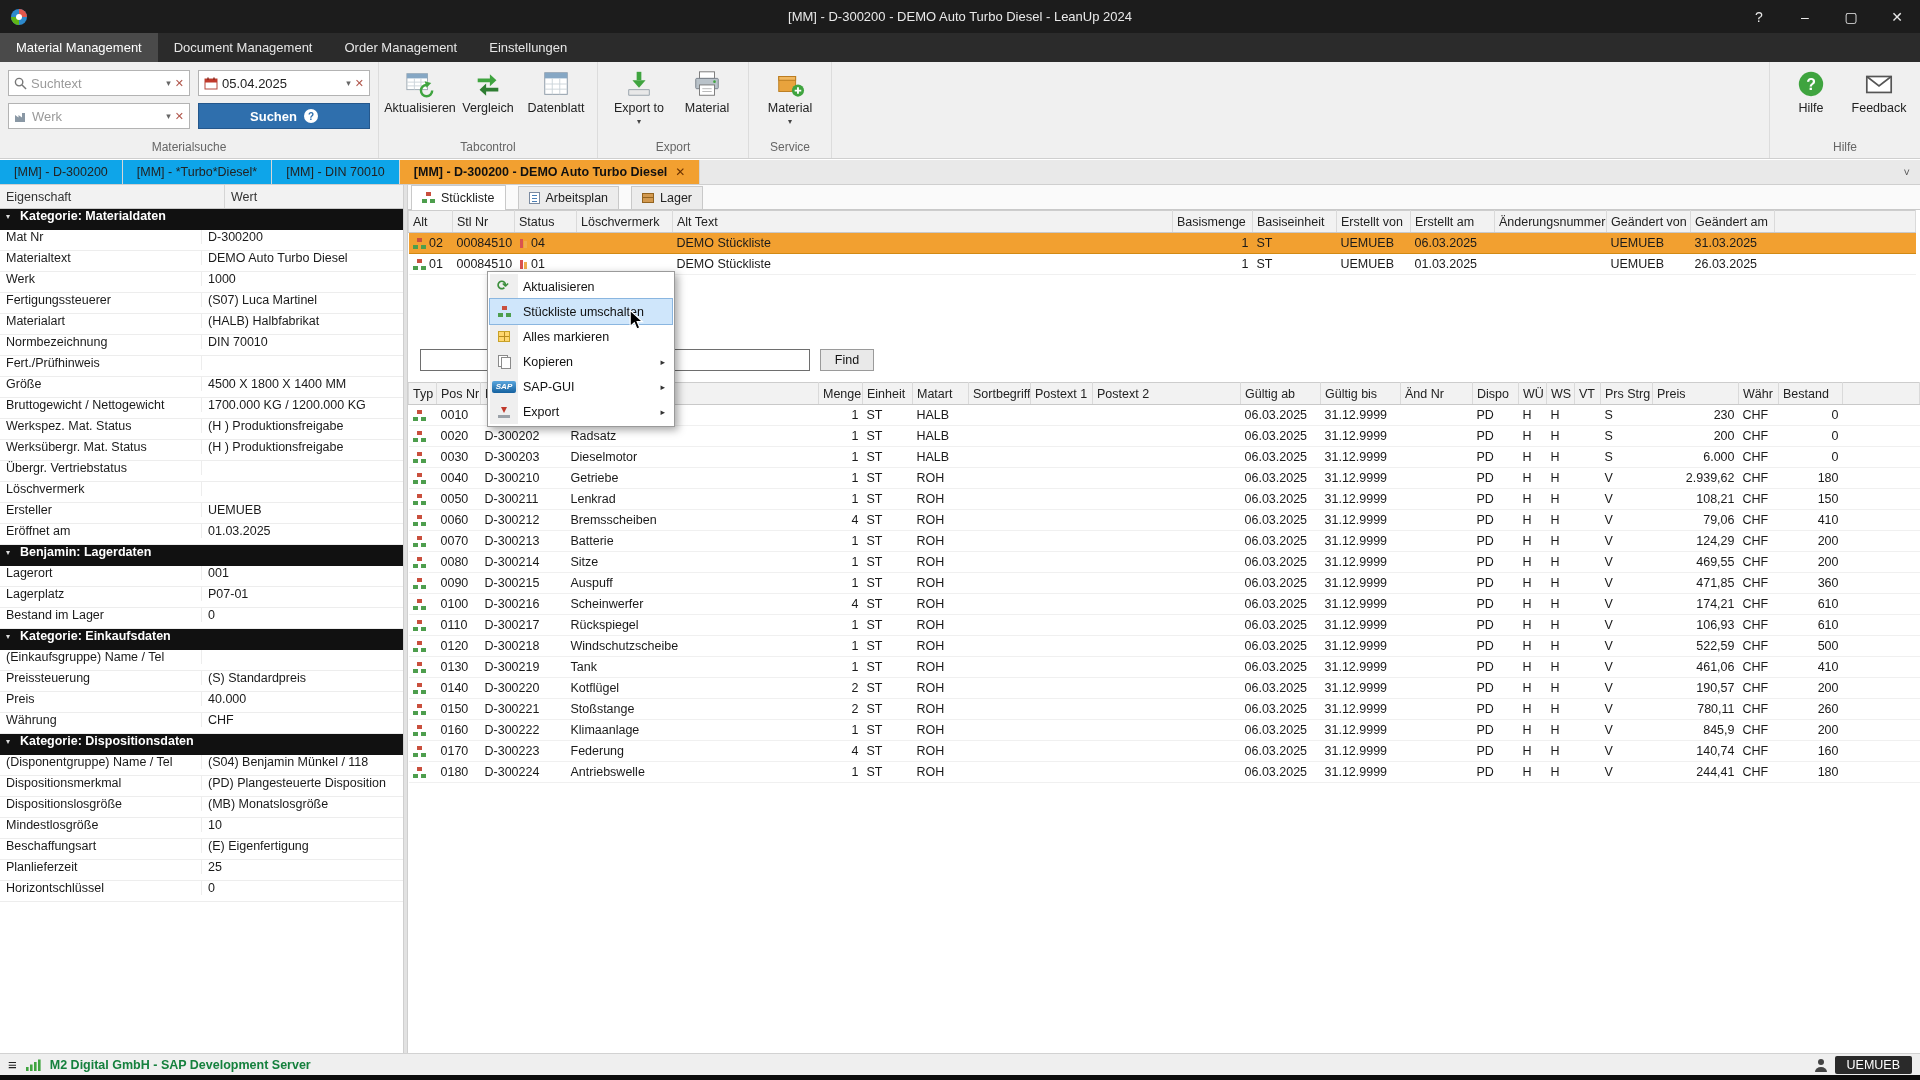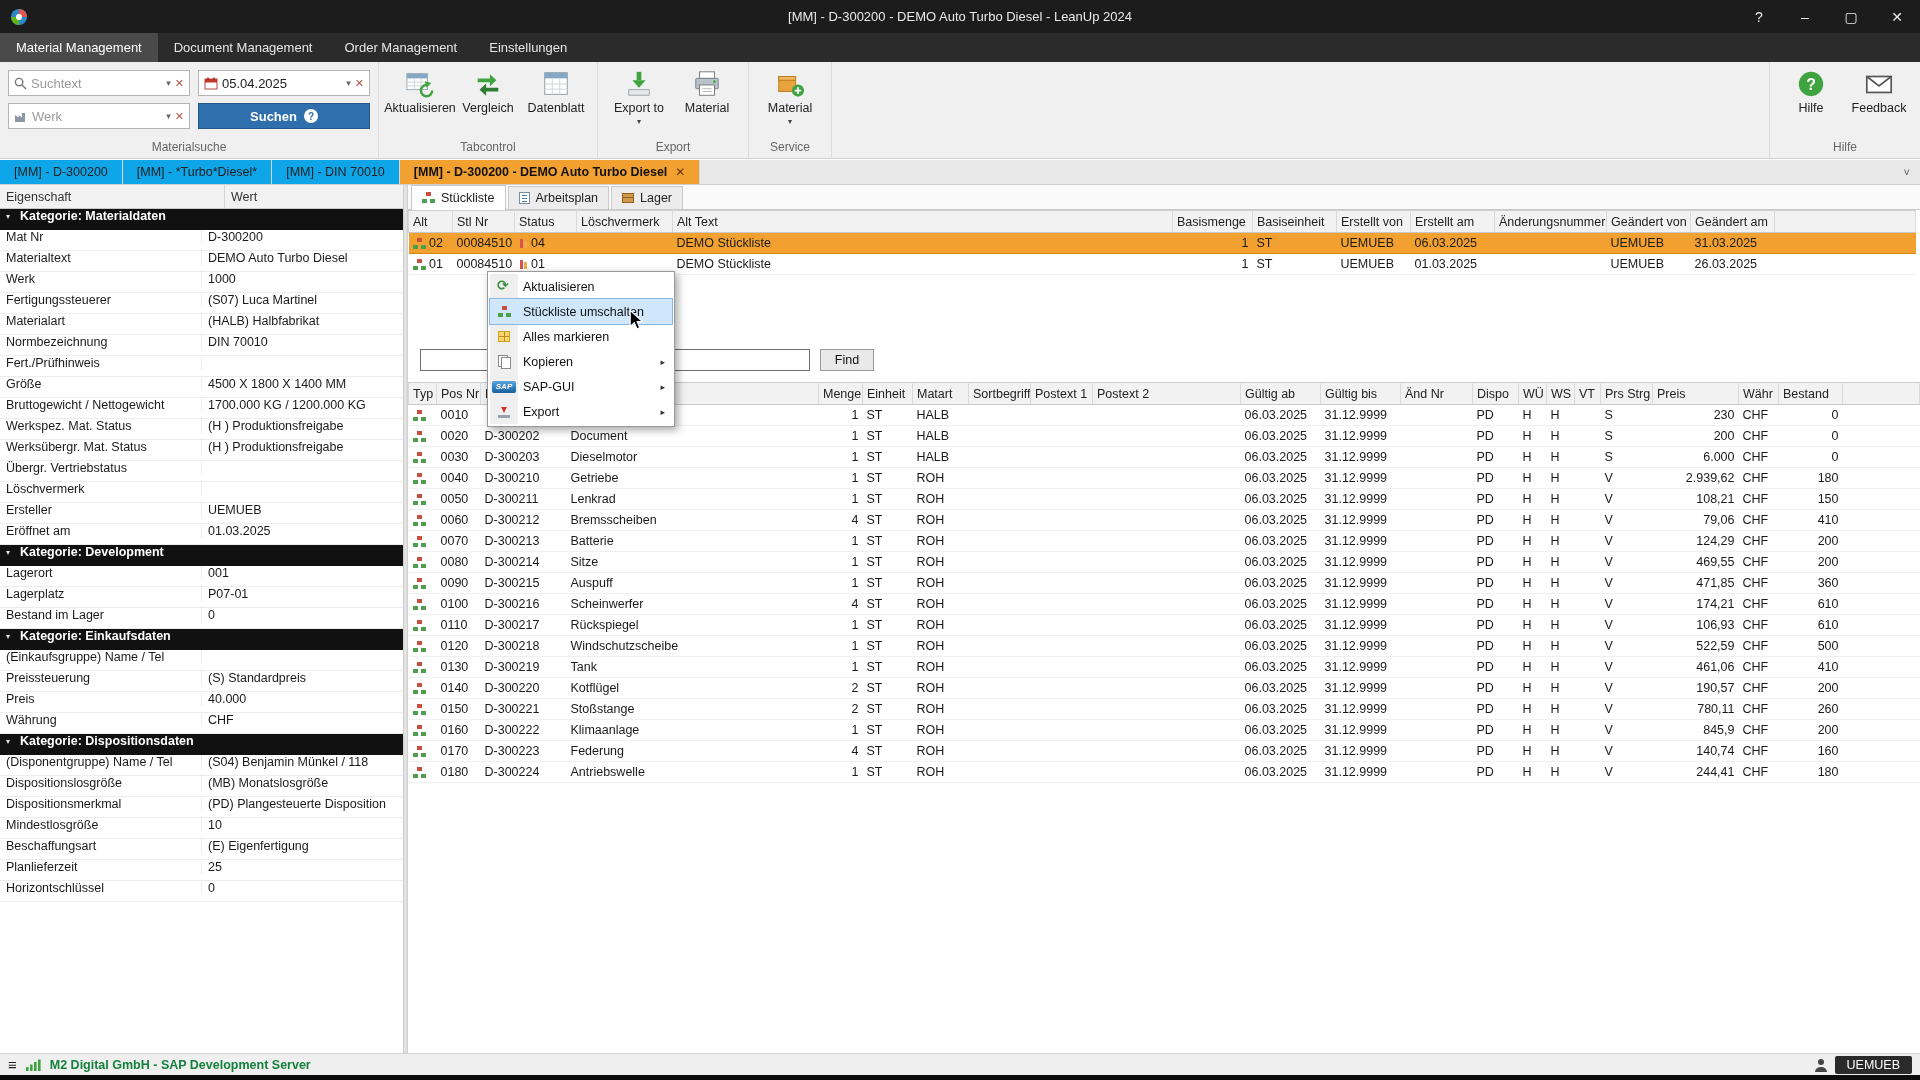--- a/index.html
+++ b/index.html
@@ -60,21 +60,21 @@
   .prop-head .c2{flex:1}
   .left-item{display:flex;height:21px;font-size:12.5px;align-items:flex-start}
   .left-item.row{border-bottom:1px solid #ededed}
   .left-item .lbl{width:202px;border-right:1px solid #ededed;display:flex;align-items:center;padding-left:6px;overflow:hidden;white-space:nowrap}
   .left-item .val{flex:1;display:flex;align-items:center;padding-left:6px;overflow:hidden;white-space:nowrap}
   .left-item.header{background:var(--category-black,#111);color:#fff;font-weight:bold}
   .left-item.header .lbl{width:auto;border:none;padding-left:20px;position:relative}
   .left-item.header .lbl::before{content:"▾";position:absolute;left:6px;top:50%;transform:translateY(-50%);font-size:8px;color:#ddd}
 
   
-  .detail-tabs{display:flex;align-items:flex-end;height:25px;border-bottom:1px solid #c9c9c9;background:#fafafa;padding-left:3px;gap:2px}
+  .detail-tabs{display:flex;align-items:flex-end;height:25px;border-bottom:1px solid #c9c9c9;background:#fafafa;padding-left:3px;gap:12px}
   .dtab{display:flex;align-items:center;gap:6px;height:23px;padding:0 10px;border:1px solid #c9c9c9;border-bottom:none;background:#ececec;font-size:12.5px;color:#222}
   .dtab.active{background:#fff;height:25px;margin-bottom:-1px}
 
   
   .upper-grid{position:absolute;top:25px;left:0;right:4px}
   .lower-grid{position:absolute;top:197px;left:0;right:0;bottom:0}
   table.grid{border-collapse:collapse;table-layout:fixed;width:100%;font-size:12.5px}
   .grid th{background:#f2f2f2;border:1px solid #dadada;border-top-color:#cdcdcd;border-bottom-color:#c9c9c9;height:22px;padding:0 4px;
     text-align:left;font-weight:normal;white-space:nowrap;overflow:hidden;color:#222}
   .grid td{height:21px;padding:0 4px;border-bottom:1px solid #f0f0f0;white-space:nowrap;overflow:hidden;color:#1a1a1a}
@@ -425,21 +425,21 @@
           <div class="lbl">Ersteller</div>
           <div class="val">UEMUEB</div>
         </div>
 
         <div class="left-item row">
           <div class="lbl">Eröffnet am</div>
           <div class="val">01.03.2025</div>
         </div>
 
         <div class="left-item header">
-          <div class="lbl">Kategorie: Development</div>
+          <div class="lbl">Benjamin: Lagerdaten</div>
 
         </div>
 
         <div class="left-item row">
           <div class="lbl">Lagerort</div>
           <div class="val">001</div>
         </div>
 
         <div class="left-item row">
           <div class="lbl">Lagerplatz</div>
@@ -481,27 +481,27 @@
           <div class="lbl">Kategorie: Dispositionsdaten</div>
 
         </div>
 
         <div class="left-item row">
           <div class="lbl">(Disponentgruppe)  Name / Tel</div>
           <div class="val">(S04) Benjamin Münkel    / 118</div>
         </div>
 
         <div class="left-item row">
+          <div class="lbl">Dispositionsmerkmal</div>
+          <div class="val">(PD) Plangesteuerte Disposition</div>
+        </div>
+
+        <div class="left-item row">
           <div class="lbl">Dispositionslosgröße</div>
           <div class="val">(MB) Monatslosgröße</div>
-        </div>
-
-        <div class="left-item row">
-          <div class="lbl">Dispositionsmerkmal</div>
-          <div class="val">(PD) Plangesteuerte Disposition</div>
         </div>
 
         <div class="left-item row">
           <div class="lbl">Mindestlosgröße</div>
           <div class="val">10</div>
         </div>
 
         <div class="left-item row">
           <div class="lbl">Beschaffungsart</div>
           <div class="val">(E) Eigenfertigung</div>
@@ -730,21 +730,21 @@
                 <td class="num">230</td>
                 <td>CHF</td>
                 <td class="num">0</td>
                 <td></td>
               </tr>
 
               <tr>
                 <td><span class="ci bom-icon"></span></td>
                 <td>0020</td>
                 <td>D-300202</td>
-                <td>Document</td>
+                <td>Radsatz</td>
                 <td class="num">1</td>
                 <td>ST</td>
                 <td>HALB</td>
                 <td></td>
                 <td></td>
                 <td></td>
                 <td>06.03.2025</td>
                 <td>31.12.9999</td>
                 <td></td>
                 <td>PD</td>

